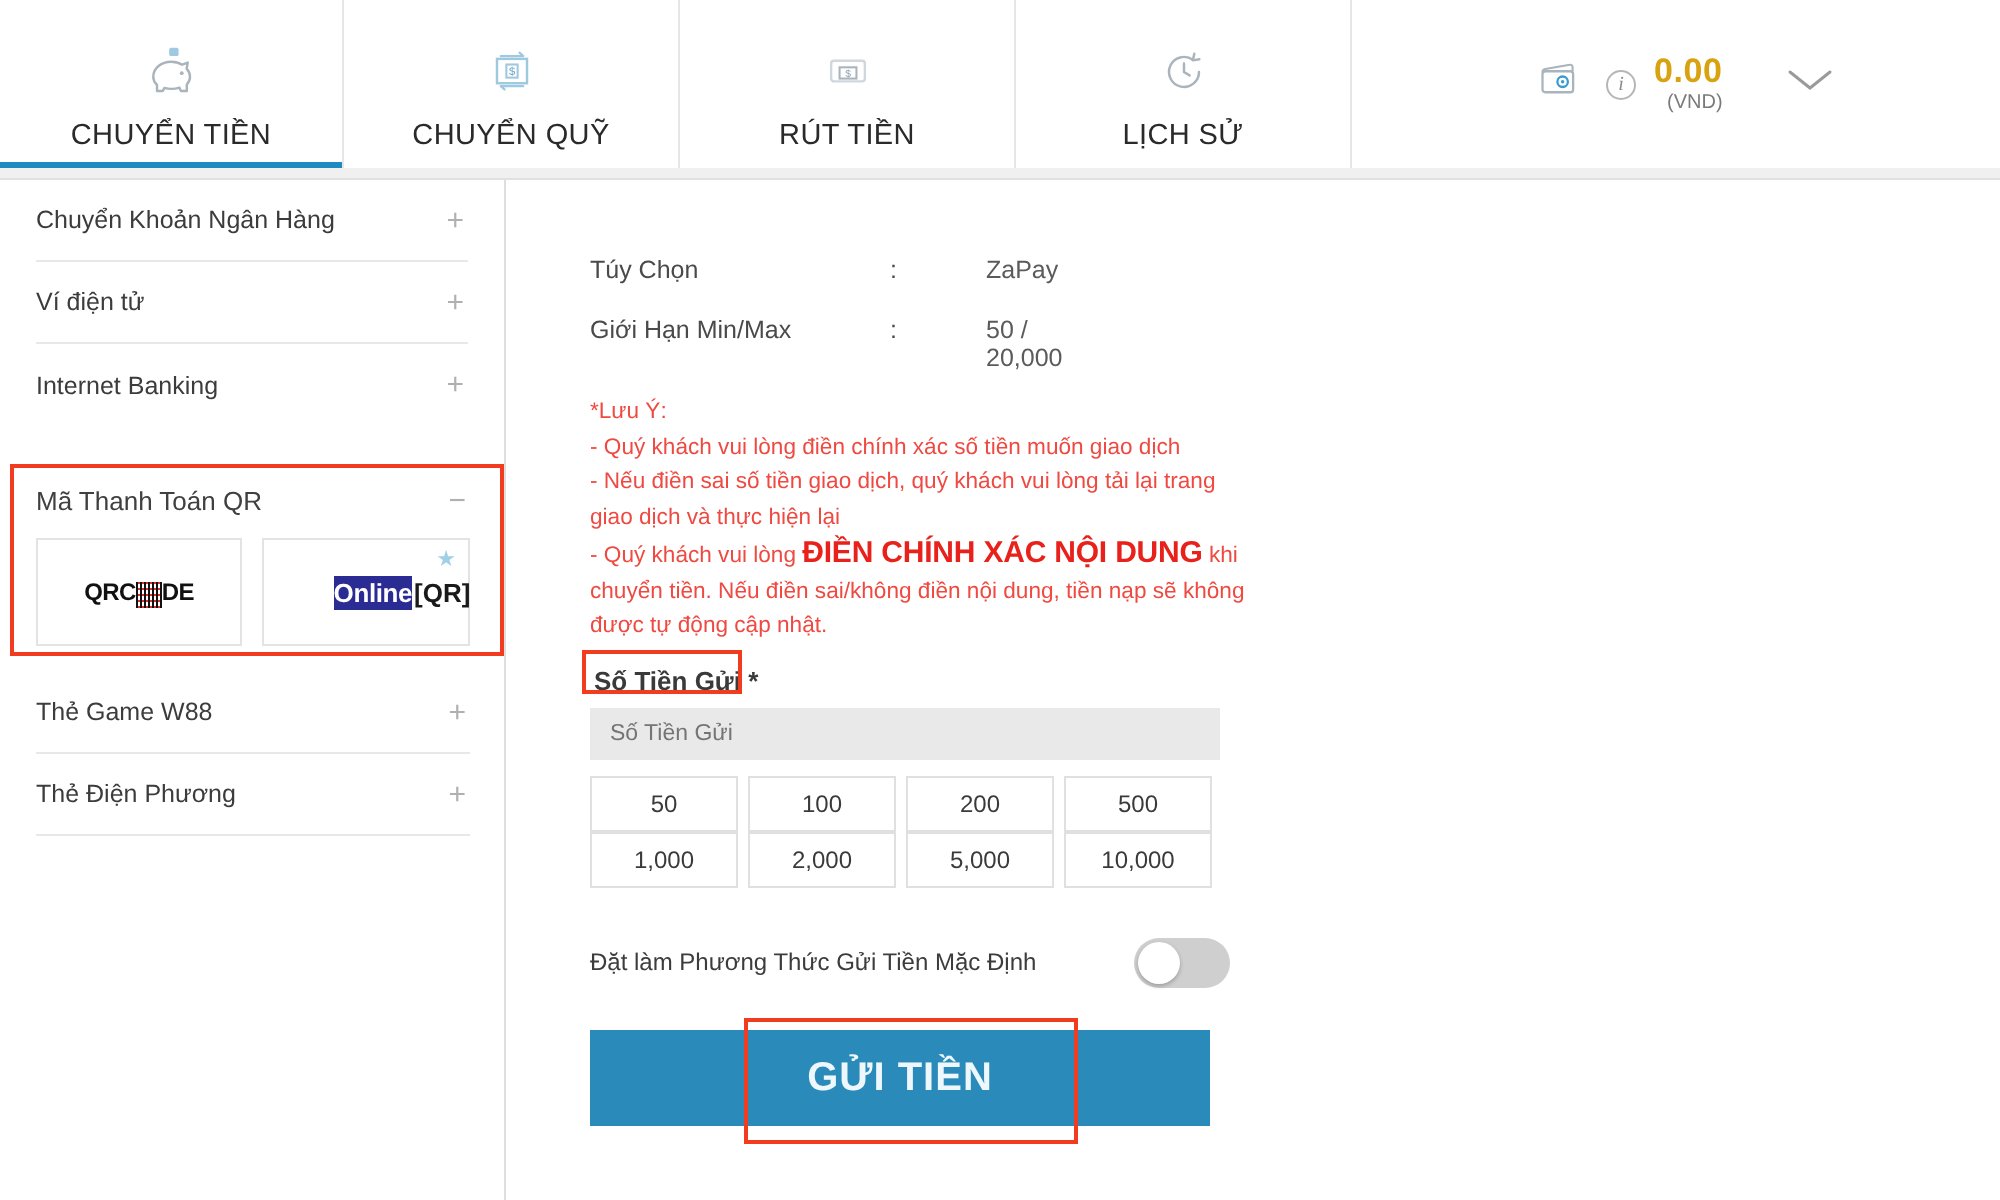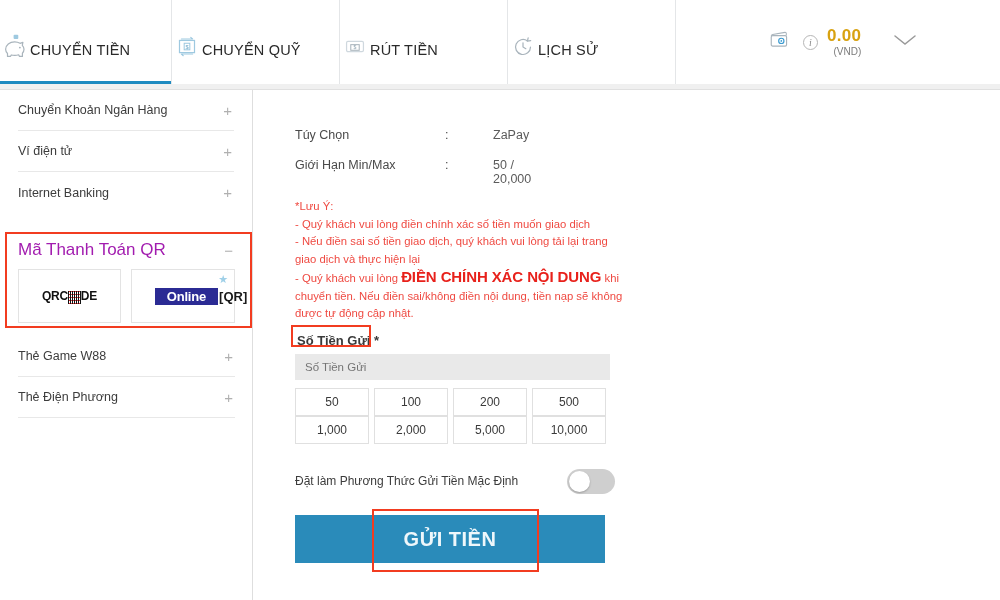--- a/index.html
+++ b/index.html
@@ -12,21 +12,21 @@
   #page { position: relative; width: 1000px; height: 600px; background:#fff; }
 
   
   .topnav {
     position: absolute; left: 0; top: 0; width: 1000px; height: 84px;
     background: #ffffff;
     display: flex; align-items: stretch;
   }
   .tab {
     width: 168px; height: 84px;
-    display: flex; flex-direction: row; align-items: center; justify-content: flex-start;
+    display: flex; flex-direction: column; align-items: center; justify-content: center;
     padding-top: 9px;
     border-right: 1px solid #e4e6e8;
     position: relative;
     background: #fff;
     cursor: pointer;
   }
   .tab .ticon { height: 36px; display:flex; align-items:center; justify-content:center; }
   .tab .tlabel {
     margin-top: 6px;
     font-size: 14.5px; letter-spacing: .2px;
@@ -73,39 +73,39 @@
     cursor:pointer;
   }
   .side-row .slabel { font-size:12.5px; color:#3c3c3c; }
   .side-row .splus { font-size:15px; color:#b0b0b0; line-height:1; padding-right:2px;}
   .side-row.nob { border-bottom:none; }
 
   .qr-group { position:absolute; left:0; top:143px; width:253px; }
   .qr-head {
     height:34px; margin:0 18px; display:flex; align-items:center; justify-content:space-between;
   }
-  .qr-head .slabel { font-size:17px; color:#a21caf; }
+  .qr-head .slabel { font-size:13px; color:#404040; }
   .qr-head .sminus { font-size:15px; color:#b0b0b0; line-height:1; padding-right:2px;}
   .qr-tiles { display:flex; gap:10px; padding:0 18px; margin-top:2px; }
   .qr-tile {
     width:104px; height:54px; border:1px solid #e3e3e3; background:#fff;
     display:flex; align-items:center; justify-content:center; position:relative;
     cursor:pointer;
   }
   .qrcode-logo { font-size:12px; font-weight:bold; color:#111; letter-spacing:-.3px; display:flex; align-items:center;}
   .qrcode-logo .barcode {
     display:inline-block; width:13px; height:13px; margin:0 0px;
     background:
       repeating-linear-gradient(90deg,#111 0 1px, transparent 1px 2px),
       repeating-linear-gradient(0deg,#d33 0 1px, transparent 1px 3px);
     position:relative; top:1px;
   }
   .online-logo { display:flex; align-items:center; font-size:13px; }
   .online-logo .ob {
-    background:#2b2b94; color:#fff; padding:1px 12px; font-weight:bold; letter-spacing:-.2px;
+    background:#2b2b94; color:#fff; padding:1px 0; font-weight:bold; letter-spacing:-.2px;
     font-size:13px;
     margin-left:36px;
   }
   .online-logo .qb {
     color:#1a1a1a; font-weight:bold; font-size:13px; margin-left:1px;text-align:center;
   }
   .star {
     position:absolute; right:6px; top:3px; font-size:11px; color:#9fd0e8;
   }
 

